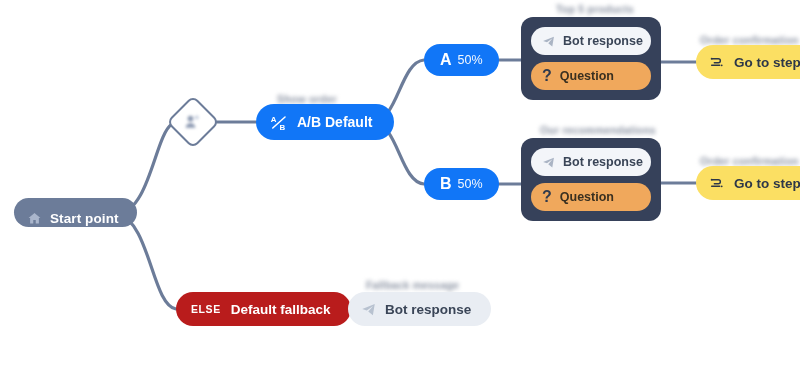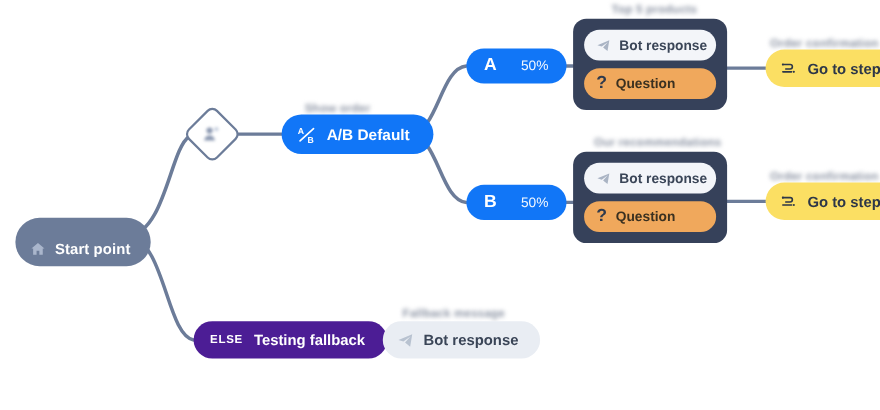--- a/index.html
+++ b/index.html
@@ -36,21 +36,21 @@
   .pill {
     border-radius: 999px;
     display: flex;
     align-items: center;
     gap: 8px;
     white-space: nowrap;
   }
   .pill-start {
     background: #6c7c99;
     color: #ffffff;
-    height: 44px;
+    height: 29px;
     padding: 12px 18px 0 13px;
     font-size: 13.5px;
     font-weight: 700;
     letter-spacing: .1px;
   }
   .pill-ab {
     background: #1176f7;
     color: #ffffff;
     height: 36px;
     padding: 0 22px 0 14px;
@@ -66,33 +66,32 @@
     gap: 6px;
   }
   .pill-variant .vkey {
     font-size: 16px;
     font-weight: 700;
   }
   .pill-variant .vpct {
     font-size: 12.5px;
     font-weight: 400;
     opacity: .95;
-    margin-left: 16px;
   }
   .pill-goto {
     background: #fbdf63;
     color: #2d3748;
     height: 34px;
     padding: 0 20px 0 13px;
     font-size: 13.5px;
     font-weight: 700;
     gap: 9px;
   }
   .pill-else {
-    background: #4c1d95;
+    background: #b91c1c;
     color: #ffffff;
     height: 34px;
     padding: 0 20px 0 15px;
     font-size: 13.5px;
     font-weight: 700;
     gap: 10px;
   }
   .pill-else .else-tag {
     font-size: 10.5px;
     font-weight: 700;
@@ -305,21 +304,21 @@
         <path d="M4 17 H16"></path>
         <circle cx="4" cy="7" r="1.4" fill="#2d3748" stroke="none"></circle>
         <circle cx="19" cy="17" r="1.4" fill="#2d3748" stroke="none"></circle>
       </svg>
     </span>
     <span>Go to step</span>
   </div>
 
   <div class="node pill pill-else" style="left:176px; top:292px;">
     <span class="else-tag">ELSE</span>
-    <span>Testing fallback</span>
+    <span>Default fallback</span>
   </div>
 
   <div class="caption" style="left:366px; top:279px;">Fallback message</div>
   <div class="node pill pill-botresp-light" style="left:348px; top:292px;">
     <span class="ico">
       <svg width="15" height="15" viewBox="0 0 24 24" fill="#b8c2d0">
         <path d="M22 3 L2 11.2 L9.2 13.6 L19.4 6.2 L11.6 15 L19 21 Z"></path>
       </svg>
     </span>
     <span>Bot response</span>

